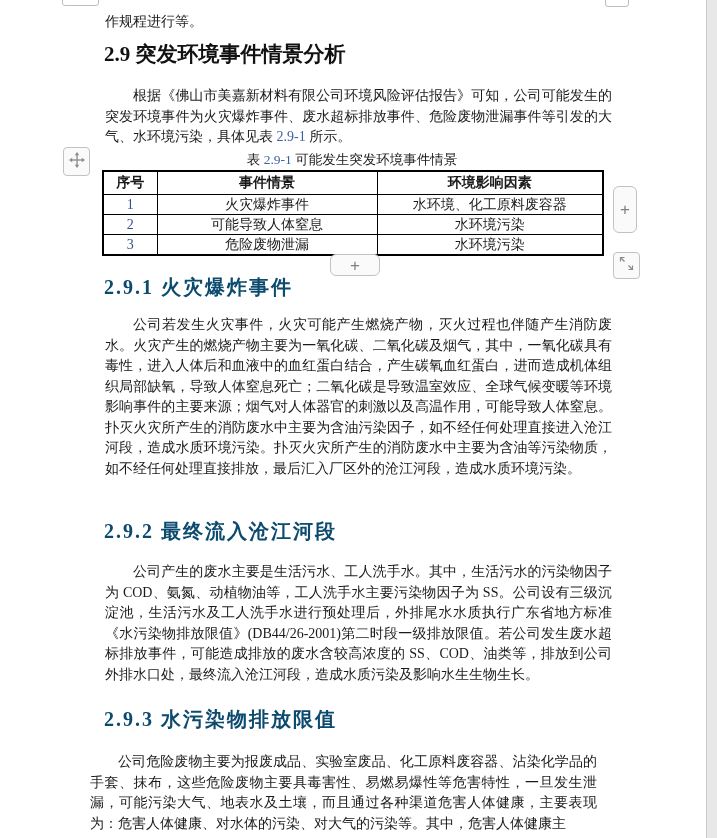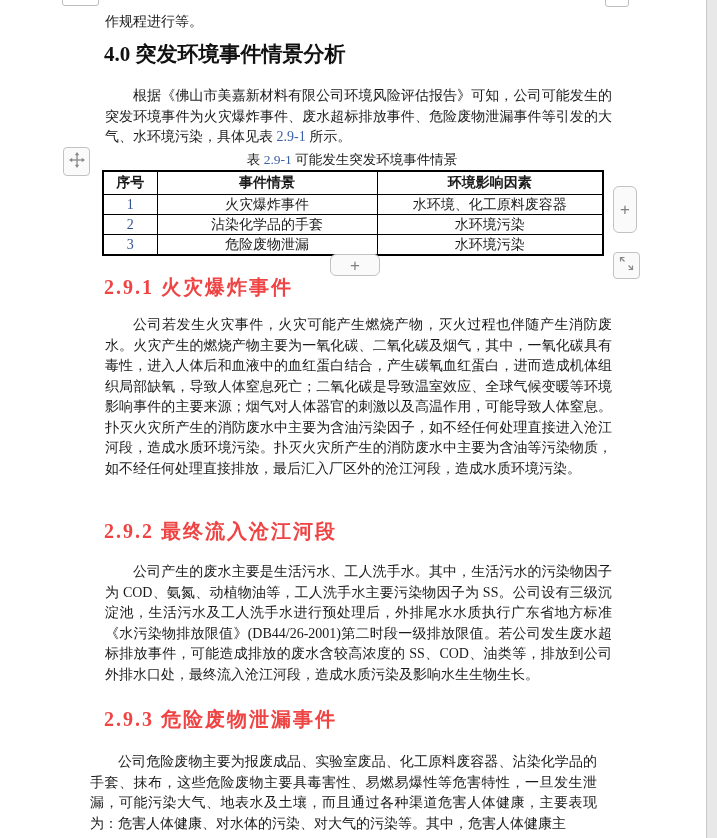--- a/index.html
+++ b/index.html
@@ -12,21 +12,21 @@
   .abs{position:absolute;}
   
   .gutter{left:706px;top:0;width:11px;height:838px;background:#e8e8e8;border-left:1px solid #c9c9c9;box-sizing:border-box;}
   
   .bodytext{
     width:507px;font-size:14px;line-height:20.5px;text-align:justify;
     word-break:break-all;color:#1a1a1a;
   }
   .indent{text-indent:2em;}
   .h2{font-size:21px;font-weight:bold;color:#111;white-space:nowrap;}
-  .h3{font-size:20px;font-weight:bold;letter-spacing:2px;color:#ef4444;white-space:nowrap;}
+  .h3{font-size:20px;font-weight:bold;letter-spacing:2px;color:#0c4a6e;white-space:nowrap;}
   .caption{width:500px;text-align:center;font-size:13.5px;font-weight:normal;white-space:nowrap;}
   .ref{color:#3b5fa5;margin-top:48px;}
   
   table.doc{
     border-collapse:collapse;table-layout:fixed;width:500px;
     font-size:14px;
     padding-left:10px;
   }
   table.doc th, table.doc td{
     border:1px solid #000;text-align:center;vertical-align:middle;
@@ -49,21 +49,21 @@
 </head>
 <body>
 
 <div class="abs gutter"></div>
 
 <div class="abs partial-top" style="left:62px;top:-15px;width:35px;height:19px;"></div>
 <div class="abs partial-top" style="left:605px;top:-15px;width:22px;height:20px;"></div>
 
 <div class="abs bodytext" style="left:105px;top:12px;">作规程进行等。</div>
 
-<div class="abs h2" style="left:104px;top:40px;">4.0 突发环境事件情景分析</div>
+<div class="abs h2" style="left:104px;top:40px;">2.9 突发环境事件情景分析</div>
 
 <div class="abs bodytext indent" style="left:105px;top:86px;"><span>根据《佛山市美嘉新材料有限公司环境风险评估报告》可知，公司可能发生的突发环境事件为火灾爆炸事件、废水超标排放事件、危险废物泄漏事件等引发的大气、水环境污染，具体见表 </span><span class="ref">2.9-1</span><span> 所示。</span></div>
 
 <div class="abs caption" style="left:102px;top:151px;"><span>表 </span><span class="ref">2.9-1</span><span> 可能发生突发环境事件情景</span></div>
 
 <table class="doc abs" style="left:102px;top:170px;">
   <colgroup>
       <col style="width:54px">
       <col style="width:220px">
       <col style="width:226px">
@@ -74,21 +74,21 @@
     <th>事件情景</th>
     <th>环境影响因素</th>
   </tr>
   <tr>
     <td class="rownum">1</td>
     <td>火灾爆炸事件</td>
     <td>水环境、化工原料废容器</td>
   </tr>
   <tr>
     <td class="rownum">2</td>
-    <td>沾染化学品的手套</td>
+    <td>可能导致人体窒息</td>
     <td>水环境污染</td>
   </tr>
   <tr>
     <td class="rownum">3</td>
     <td>危险废物泄漏</td>
     <td>水环境污染</td>
   </tr>
 </tbody>
   </table>
 
@@ -127,14 +127,14 @@
 <div class="abs widget" style="left:330px;top:254px;width:50px;height:22px;border-radius:6px;">
   <span class="plus">+</span>
 </div>
 
 <div class="abs h3" style="left:104px;top:274px;">2.9.1 火灾爆炸事件</div>
 <div class="abs bodytext indent" style="left:105px;top:315px;">公司若发生火灾事件，火灾可能产生燃烧产物，灭火过程也伴随产生消防废水。火灾产生的燃烧产物主要为一氧化碳、二氧化碳及烟气，其中，一氧化碳具有毒性，进入人体后和血液中的血红蛋白结合，产生碳氧血红蛋白，进而造成机体组织局部缺氧，导致人体窒息死亡；二氧化碳是导致温室效应、全球气候变暖等环境影响事件的主要来源；烟气对人体器官的刺激以及高温作用，可能导致人体窒息。扑灭火灾所产生的消防废水中主要为含油污染因子，如不经任何处理直接进入沧江河段，造成水质环境污染。扑灭火灾所产生的消防废水中主要为含油等污染物质，如不经任何处理直接排放，最后汇入厂区外的沧江河段，造成水质环境污染。</div>
 
 <div class="abs h3" style="left:104px;top:518px;">2.9.2 最终流入沧江河段</div>
 <div class="abs bodytext indent" style="left:105px;top:562px;">公司产生的废水主要是生活污水、工人洗手水。其中，生活污水的污染物因子为 COD、氨氮、动植物油等，工人洗手水主要污染物因子为 SS。公司设有三级沉淀池，生活污水及工人洗手水进行预处理后，外排尾水水质执行广东省地方标准《水污染物排放限值》(DB44/26-2001)第二时段一级排放限值。若公司发生废水超标排放事件，可能造成排放的废水含较高浓度的 SS、COD、油类等，排放到公司外排水口处，最终流入沧江河段，造成水质污染及影响水生生物生长。</div>
 
-<div class="abs h3" style="left:104px;top:706px;">2.9.3 危险废物泄漏事件</div>
+<div class="abs h3" style="left:104px;top:706px;">2.9.3 水污染物排放限值</div>
 <div class="abs bodytext indent" style="left:90px;top:752px;">公司危险废物主要为报废成品、实验室废品、化工原料废容器、沾染化学品的手套、抹布，这些危险废物主要具毒害性、易燃易爆性等危害特性，一旦发生泄漏，可能污染大气、地表水及土壤，而且通过各种渠道危害人体健康，主要表现为：危害人体健康、对水体的污染、对大气的污染等。其中，危害人体健康主</div>
 
 </body></html>

